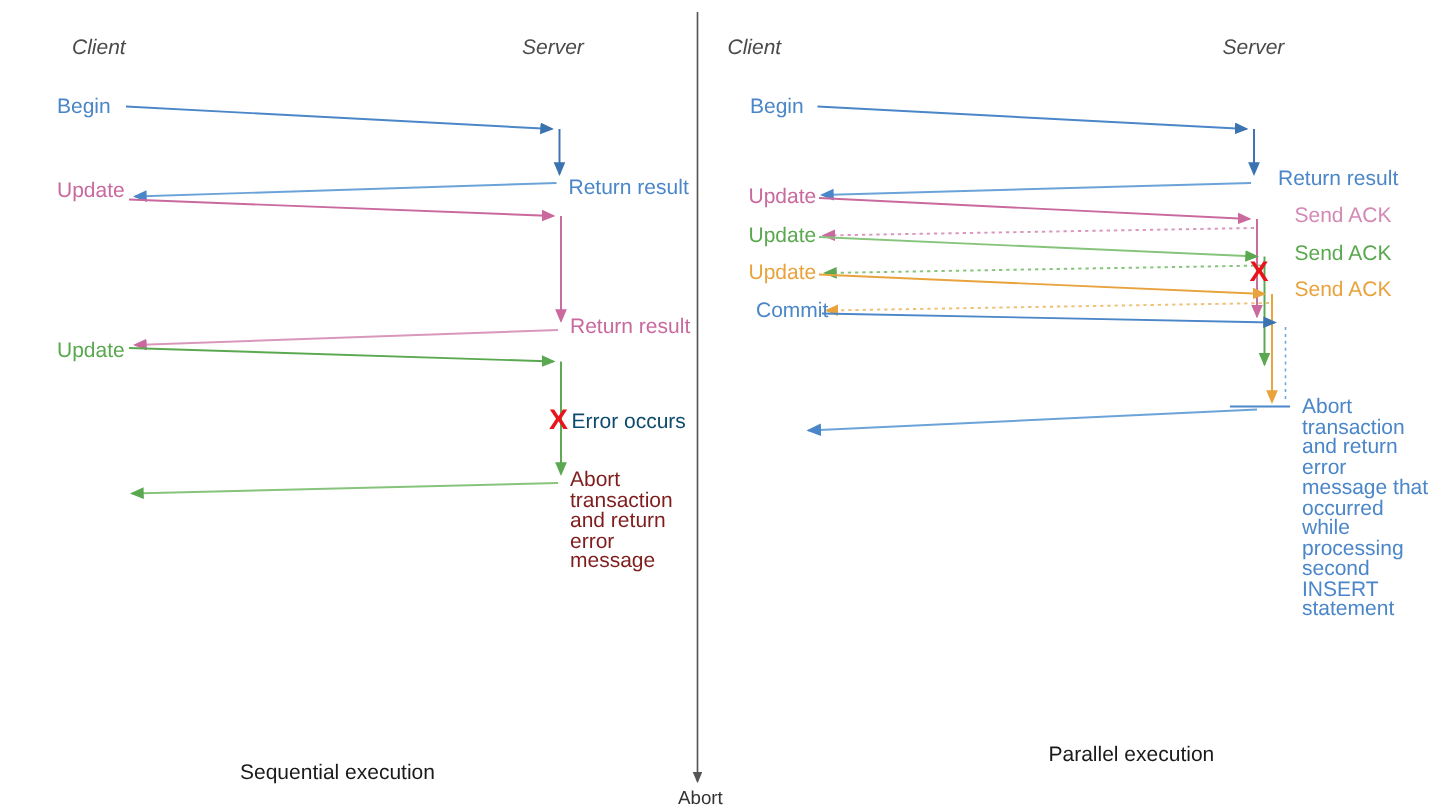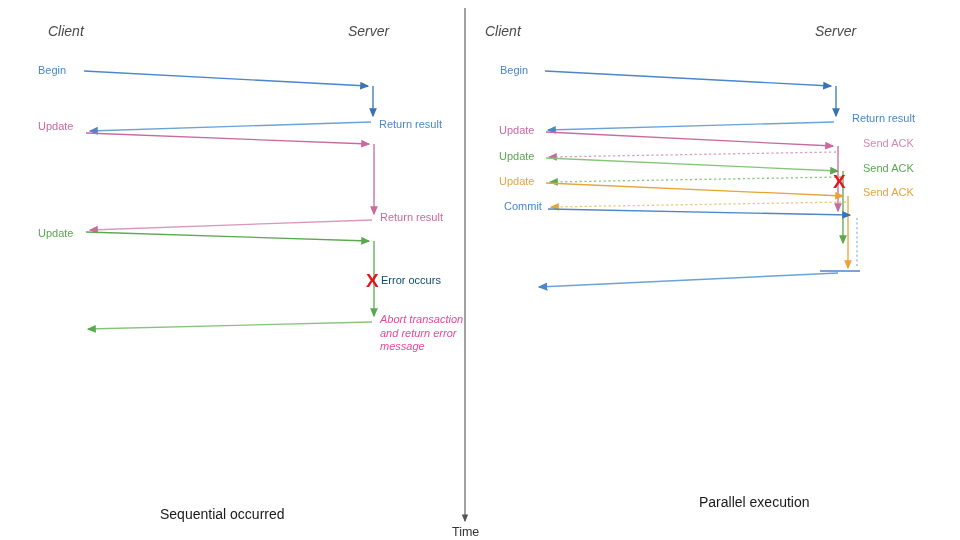--- a/index.html
+++ b/index.html
@@ -14,21 +14,21 @@
     font-family: "Liberation Sans", sans-serif;
   }
   svg.layer {
     position: absolute;
     left: 0; top: 0;
     width: 960px; height: 540px;
   }
   .lbl {
     position: absolute;
     font-family: "Liberation Sans", sans-serif;
-    font-size: 11px;
+    font-size: 14px;
     line-height: 13.5px;
     white-space: pre;
     letter-spacing: 0px;
   }
   .lbl.multi { white-space: normal; }
   .actor {
     font-style: italic;
     font-size: 14px;
     color: #4a4a4a;
   }
@@ -162,39 +162,40 @@
   </svg>
 
   <div class="lbl actor" style="left:48px; top:25px;">Client</div>
   <div class="lbl actor" style="left:348px; top:25px;">Server</div>
 
   <div class="lbl" style="left:38px; top:64px; color:#4a86c8;">Begin</div>
   <div class="lbl" style="left:379px; top:118px; color:#4a86c8;">Return result</div>
   <div class="lbl" style="left:38px; top:120px; color:#c9699e;">Update</div>
   <div class="lbl" style="left:380px; top:211px; color:#c9699e;">Return result</div>
   <div class="lbl" style="left:38px; top:227px; color:#5aa84f;">Update</div>
-  <div class="lbl multi" style="left:380px; top:313px; width:86px; color:#ec4899;font-style:italic;">Abort transaction and return error message</div>
+  <div class="lbl multi" style="left:380px; top:313px; width:86px; color:#7f1d1d;">Abort transaction and return error message</div>
 
   <div class="xmark" style="left:366px; top:271px;">X</div>
   <div class="lbl" style="left:381px; top:274px; color:#0c4a6e;">Error occurs</div>
 
-  <div class="lbl caption" style="left:160px; top:508px;">Sequential occurred</div>
+  <div class="lbl caption" style="left:160px; top:508px;">Sequential execution</div>
 
   <div class="lbl actor" style="left:485px; top:25px;">Client</div>
   <div class="lbl actor" style="left:815px; top:25px;">Server</div>
 
   <div class="lbl" style="left:500px; top:64px; color:#4a86c8;">Begin</div>
   <div class="lbl" style="left:852px; top:112px; color:#4a86c8;">Return result</div>
   <div class="lbl" style="left:499px; top:124px; color:#c9699e;">Update</div>
   <div class="lbl" style="left:863px; top:137px; color:#d489b4;">Send ACK</div>
   <div class="lbl" style="left:499px; top:150px; color:#5aa84f;">Update</div>
   <div class="lbl" style="left:863px; top:162px; color:#5aa84f;">Send ACK</div>
   <div class="lbl" style="left:499px; top:175px; color:#e8a33d;">Update</div>
   <div class="lbl" style="left:863px; top:186px; color:#e8a33d;">Send ACK</div>
   <div class="lbl" style="left:504px; top:200px; color:#4a86c8;">Commit</div>
+  <div class="lbl multi" style="left:868px; top:264px; width:86px; color:#4a86c8;">Abort transaction and return error message that occurred while processing second INSERT statement</div>
 
   <div class="xmark" style="left:833px; top:172px;">X</div>
 
-  <div class="lbl time-lbl" style="left:452px; top:526px;">Time</div>
+  <div class="lbl time-lbl" style="left:452px; top:526px;">Abort</div>
 
   <div class="lbl caption" style="left:663px; top:496px;margin-left:36px;">Parallel execution</div>
 
 </div>
 
 </body></html>

